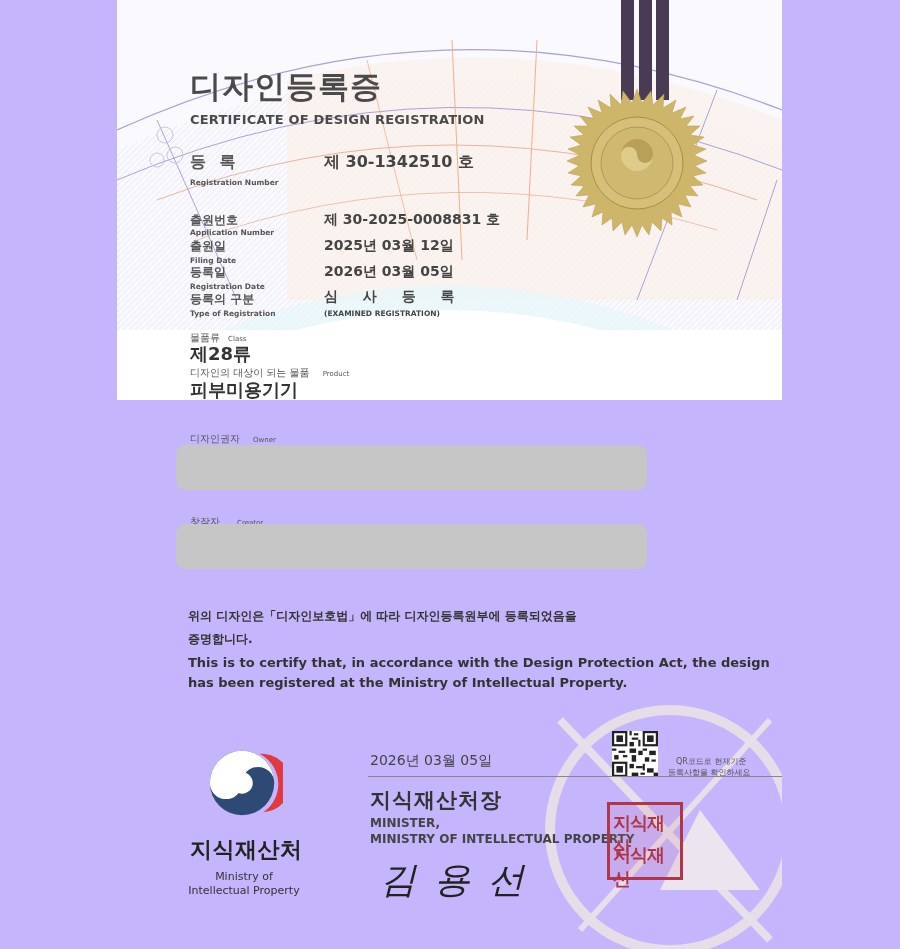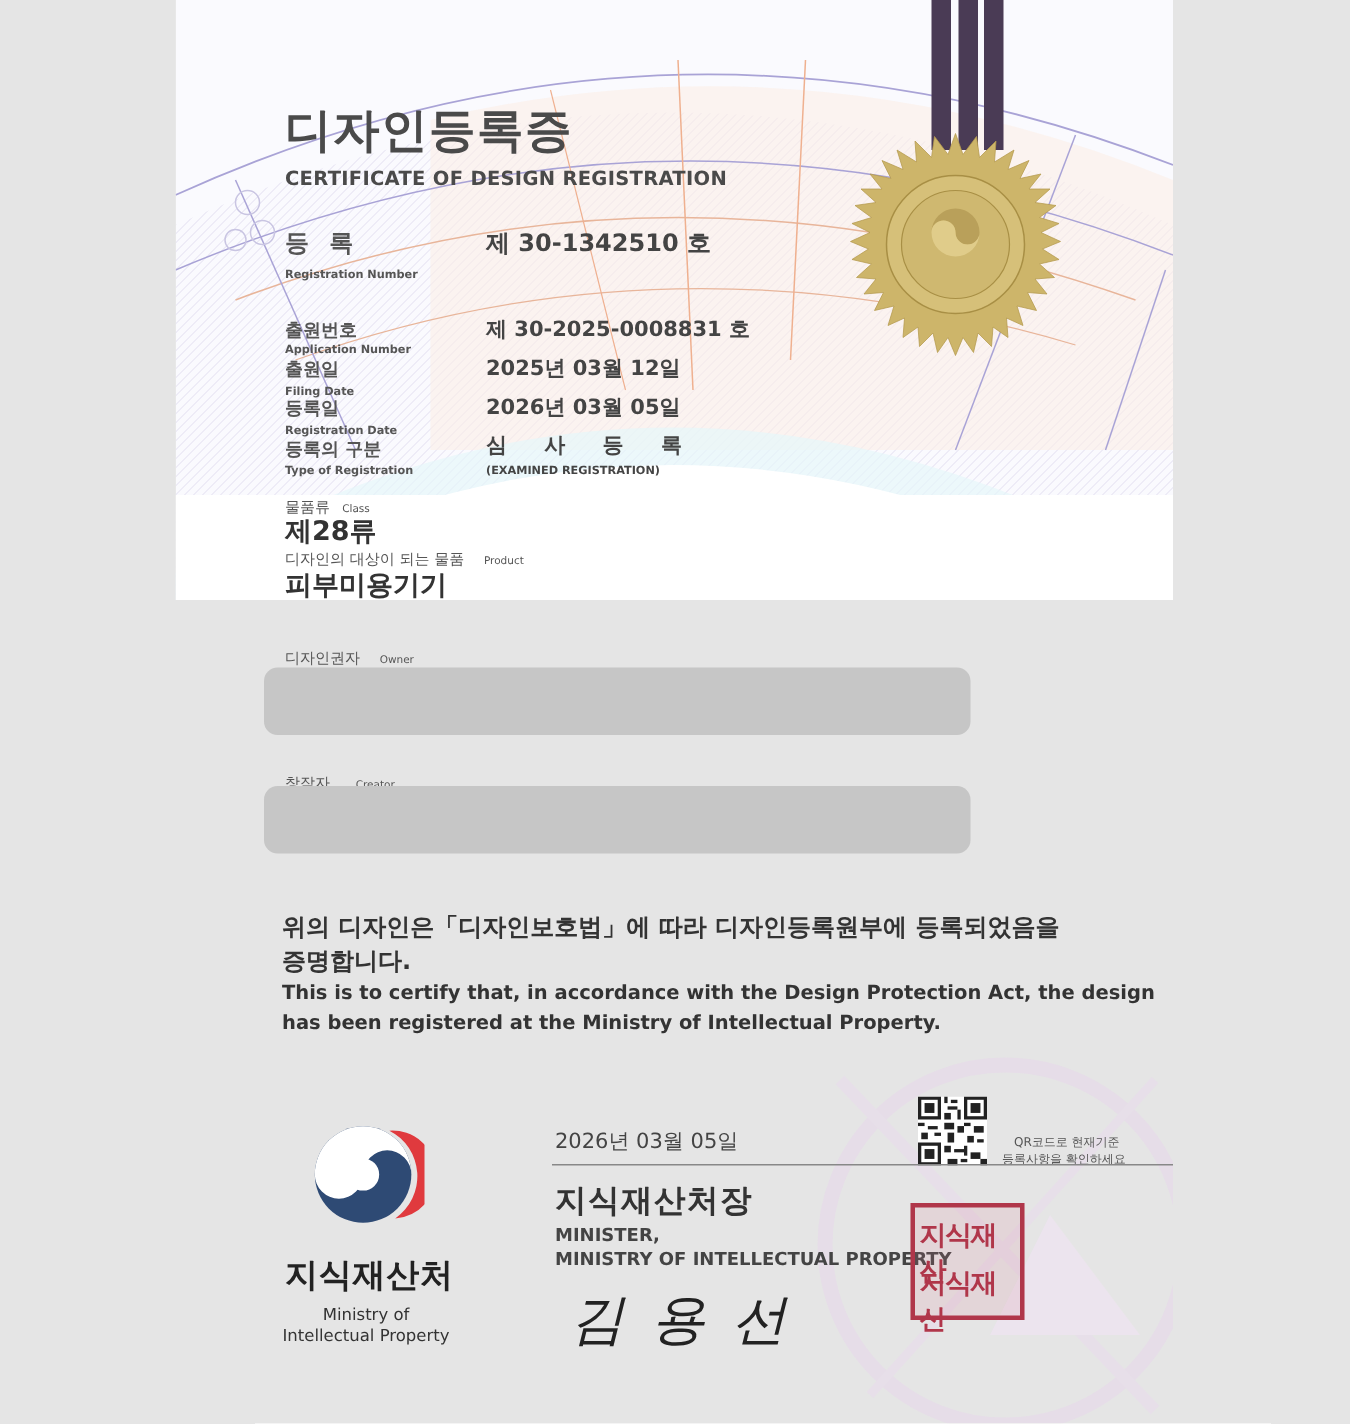--- a/index.html
+++ b/index.html
@@ -1,19 +1,19 @@
 <!DOCTYPE html>
 <html><head>
 <meta charset="utf-8">
 <style>
   * { box-sizing: border-box; margin: 0; padding: 0; }
   html, body { width: 900px; height: 949px; background: #ffffff; overflow: hidden; }
   body { position: relative; font-family: "DejaVu Sans", "Liberation Sans", sans-serif; color: #333; }
 
-  .page { position: absolute; left: 0; top: 0; width: 900px; height: 949px; background: #e5e5e5; }
+  .page { position: absolute; left: 0; top: 0; width: 900px; height: 949px; background: #c4b5fd; }
 
   
   .bg-top {
     position: absolute; left: 117px; top: 0; width: 665px; height: 400px; overflow: hidden;
   }
   .bg-top svg { position: absolute; left: 0; top: 0; }
   .bg-bottom { position: absolute; left: 520px; top: 690px; width: 262px; height: 259px; overflow: hidden; }
 
   .abs { position: absolute; white-space: nowrap; }
 
@@ -26,21 +26,21 @@
   .value { font-size: 14px; font-weight: bold; color: #444; }
   .value-lg { font-size: 16px; font-weight: bold; color: #444; }
   .value-sm { font-size: 7.5px; color: #444; font-weight: bold; }
 
   .small-ko { font-size: 10px; color: #555; }
   .small-en { font-size: 7px; color: #555; }
   .field-value { font-size: 18px; font-weight: bold; color: #333; }
 
   .redact { position: absolute; left: 176px; width: 471px; height: 45px; background: #c6c6c6; border-radius: 9px; }
 
-  .cert-ko { left: 188px; font-size: 16px; font-weight: bold; color: #333; }
+  .cert-ko { left: 188px; font-size: 12px; font-weight: bold; color: #333; }
   .cert-en { left: 188px; font-size: 13px; font-weight: bold; color: #333; }
 
   .seal-emblem { position: absolute; left: 205px; top: 744px; width: 78px; height: 78px; }
   .mip-ko { left: 190px; top: 835px; font-size: 22px; font-weight: bold; color: #222; letter-spacing: 0.5px; }
   .mip-en { left: 186px; width: 116px; text-align: center; font-size: 11px; color: #333; }
 
   .issue-date { left: 370px; top: 752px; font-size: 14px; color: #444; }
   .sign-line { position: absolute; left: 368px; top: 776px; width: 414px; height: 1px; background: #888; }
   .minister-ko { left: 370px; top: 786px; font-size: 21px; font-weight: bold; color: #333; letter-spacing: 1px; }
   .minister-en { left: 370px; font-size: 12px; font-weight: bold; color: #444; }

